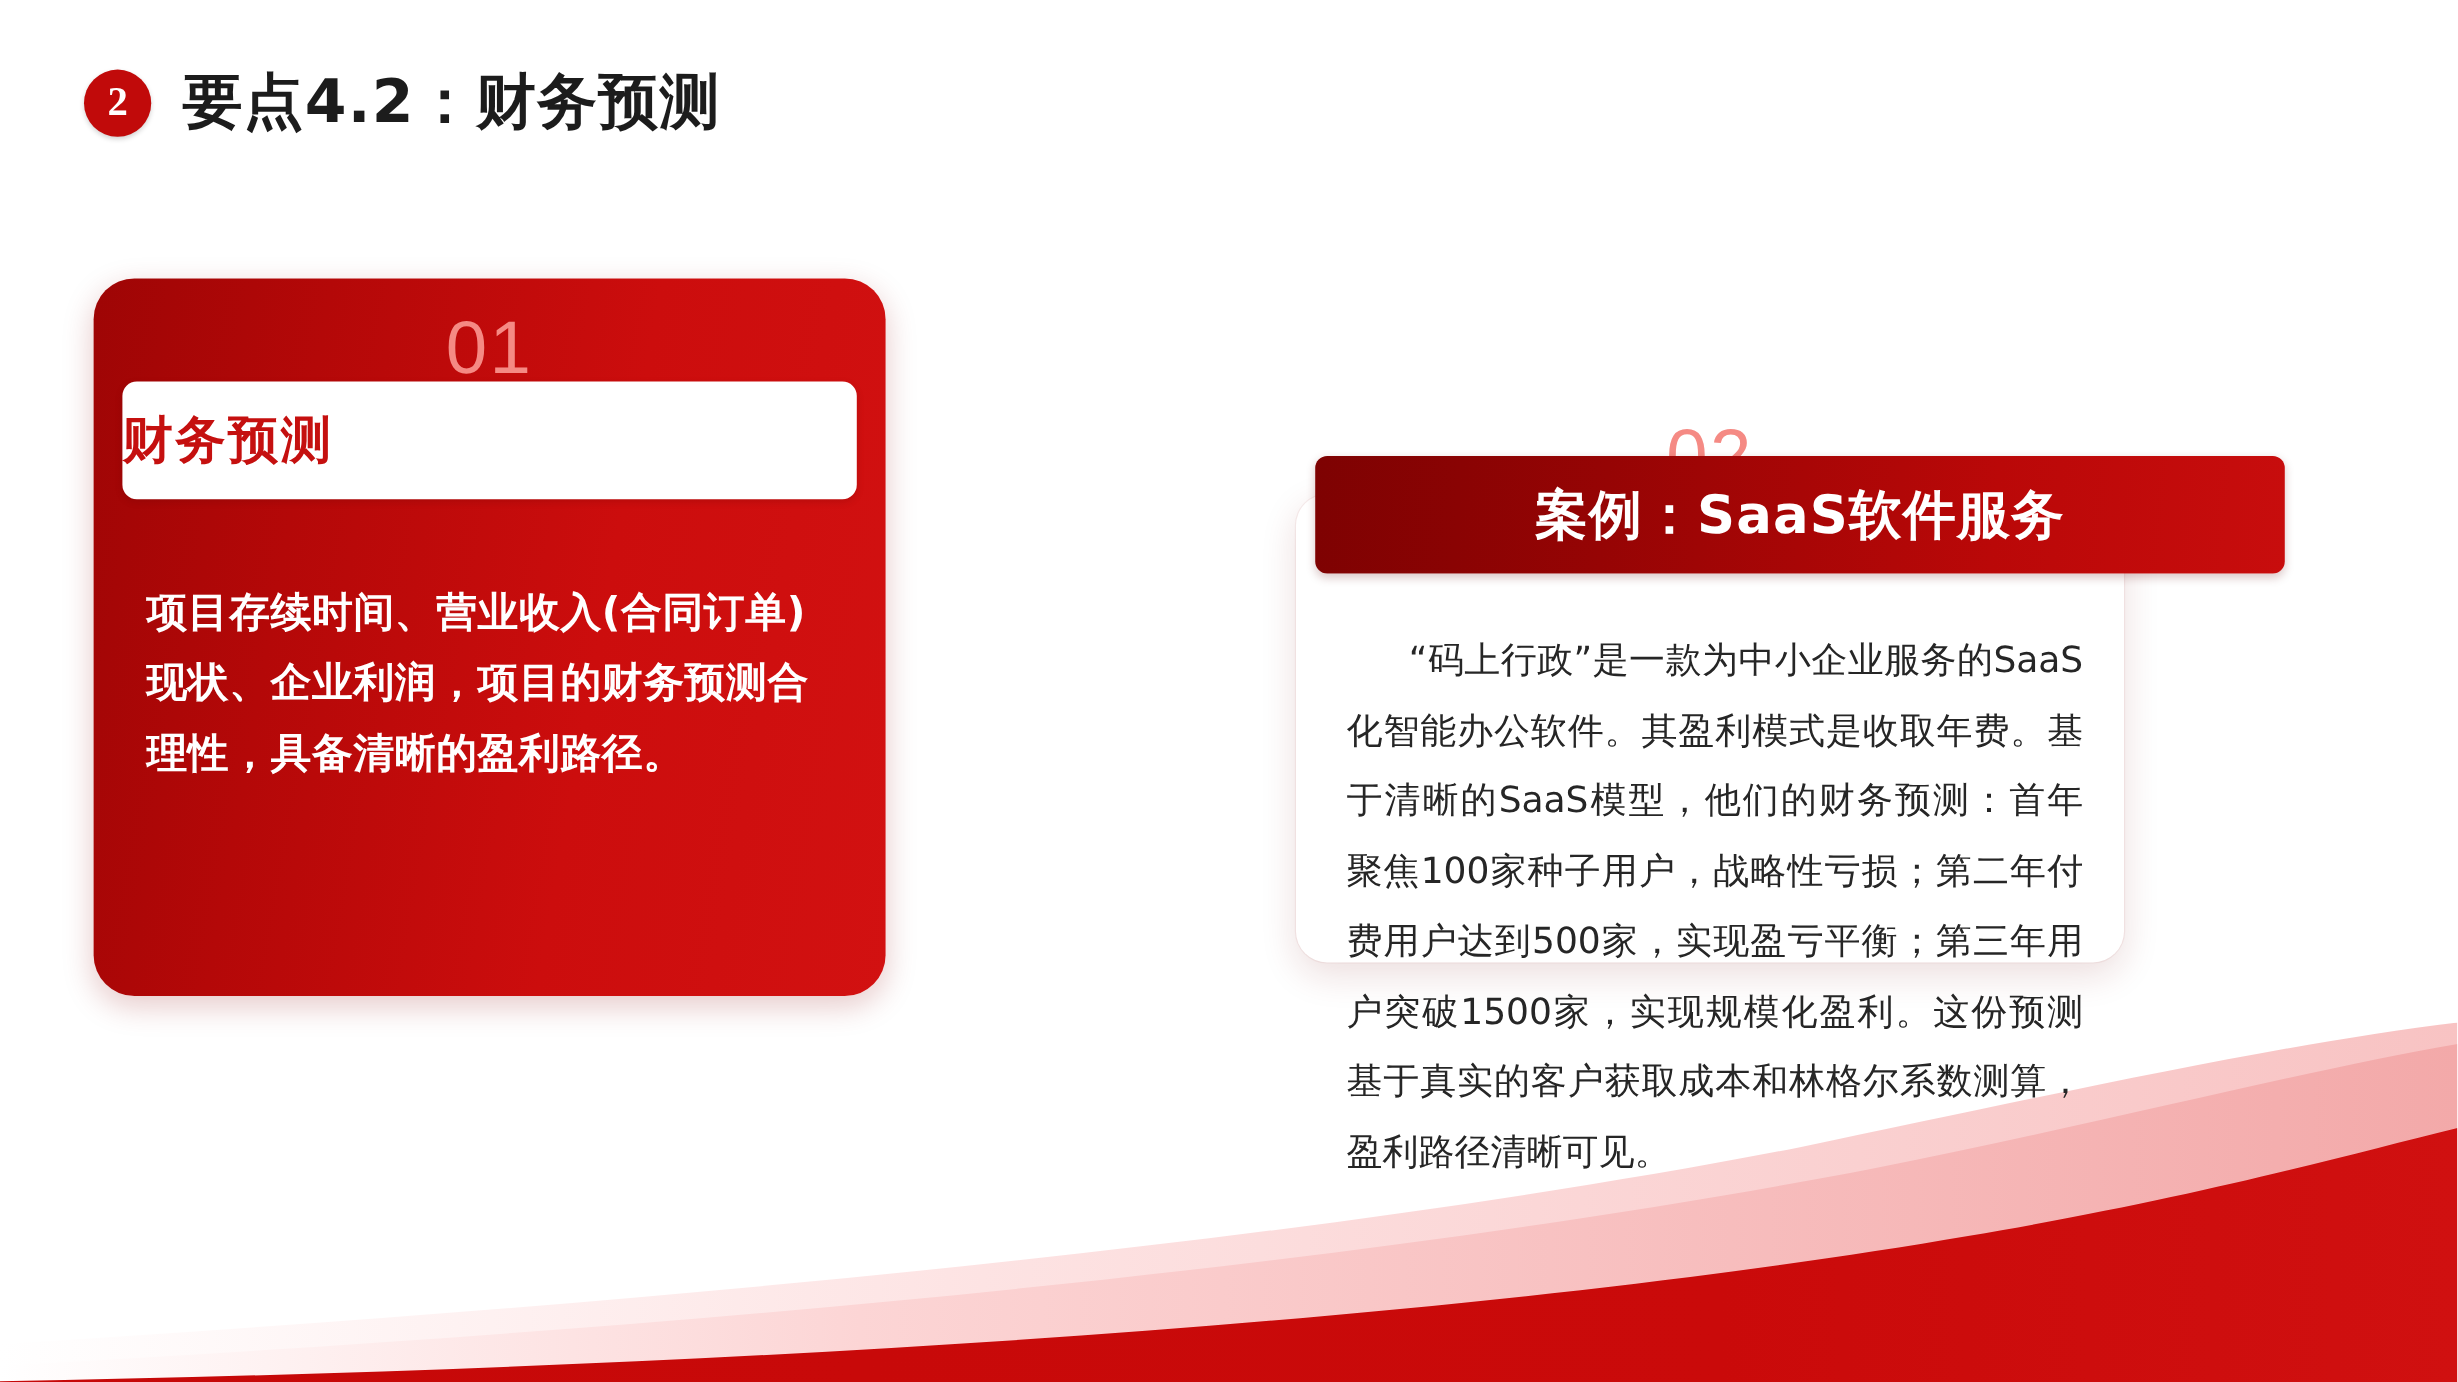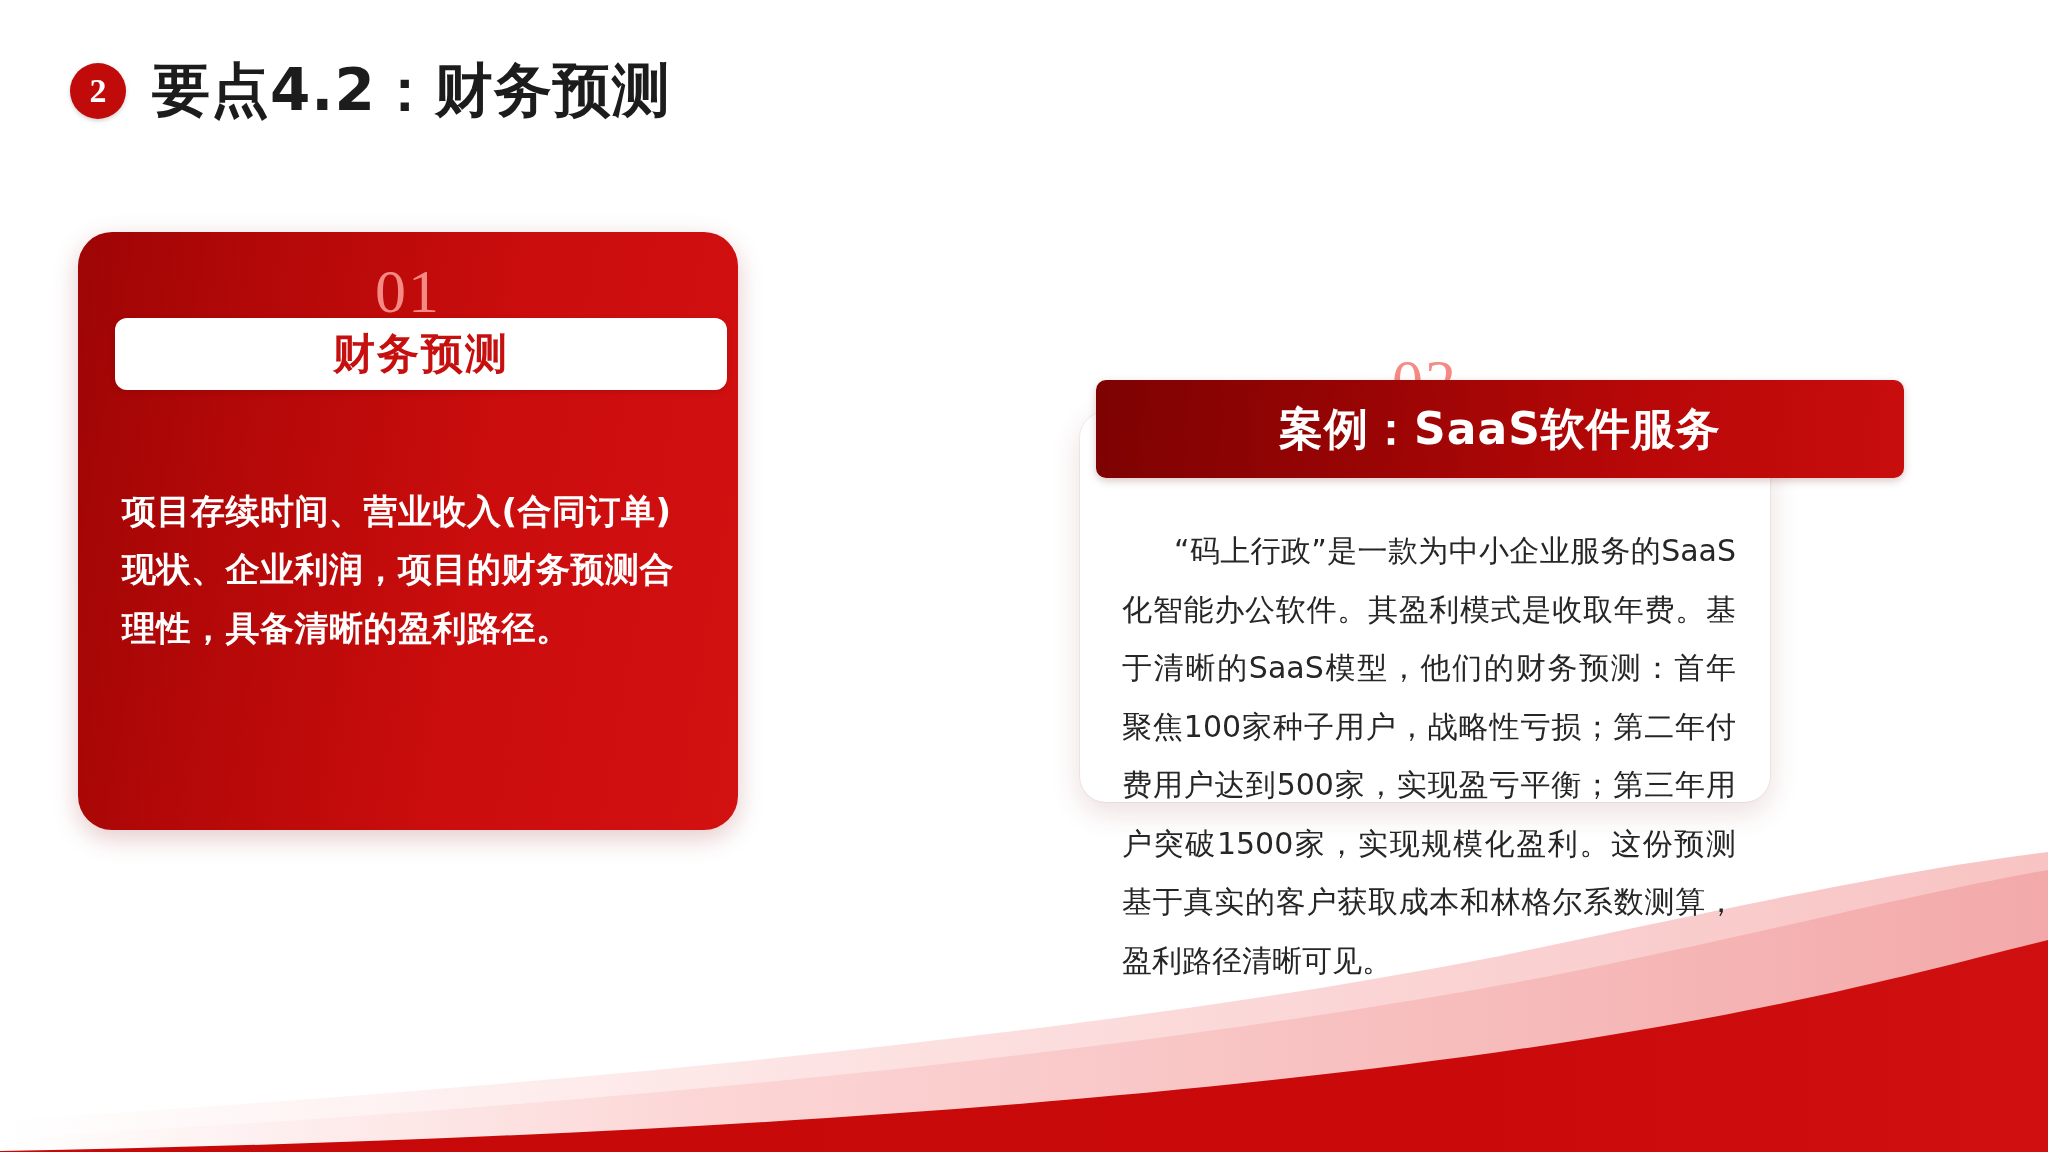--- a/index.html
+++ b/index.html
@@ -19,49 +19,49 @@
   .header{position:absolute;left:70px;top:52px;display:flex;align-items:center;gap:26px;}
   .badge{
     width:56px;height:56px;border-radius:50%;
     background:#c10a0a;
     display:flex;align-items:center;justify-content:center;
     color:#ffffff;font-size:34px;font-weight:700;line-height:1;
     box-shadow:0 2px 4px rgba(0,0,0,.18);
     font-family:"Liberation Serif","DejaVu Serif",serif;
   }
   .header-title{
-    font-size:58px;font-weight:700;color:#1c1c1c;letter-spacing:1px;
+    font-size:50px;font-weight:700;color:#1c1c1c;letter-spacing:1px;
     white-space:nowrap;
     font-family:"DejaVu Sans","Liberation Sans",sans-serif;
   }
 
   
   .card-left{
     position:absolute;left:78px;top:232px;width:660px;height:598px;
     border-radius:34px;
     background:linear-gradient(100deg,#9e0505 0%,#b40808 26%,#cc0d0d 62%,#d21111 100%);
     box-shadow:0 8px 26px rgba(140,10,10,.22);
     overflow:visible;
   }
   .num-ghost{
     position:absolute;
     font-size:62px;font-weight:400;line-height:1;
-    font-family:Liberation Serif, serif;
+    font-family:Liberation Sans, sans-serif;
     letter-spacing:2px;
     user-select:none;
   }
   .num-01{
     left:50%;transform:translateX(-50%);
     top:28px;
     color:#f58a84;
   }
   .banner-white{
-    position:absolute;left:37px;top:86px;width:612px;height:72px;
+    position:absolute;left:24px;top:86px;width:612px;height:98px;
     background:#ffffff;border-radius:12px;
-    display:flex;align-items:center;justify-content:center;
+    display:flex;align-items:center;justify-content:flex-start;
     box-shadow:0 2px 6px rgba(90,0,0,.18);
   }
   .banner-white-text{
     color:#c5100f;font-size:42px;font-weight:700;letter-spacing:2px;
     font-family:"DejaVu Sans","Liberation Sans",sans-serif;
   }
   .card-left-body{
     position:absolute;left:44px;right:38px;top:250px;
     color:#ffffff;
     font-size:34px;

